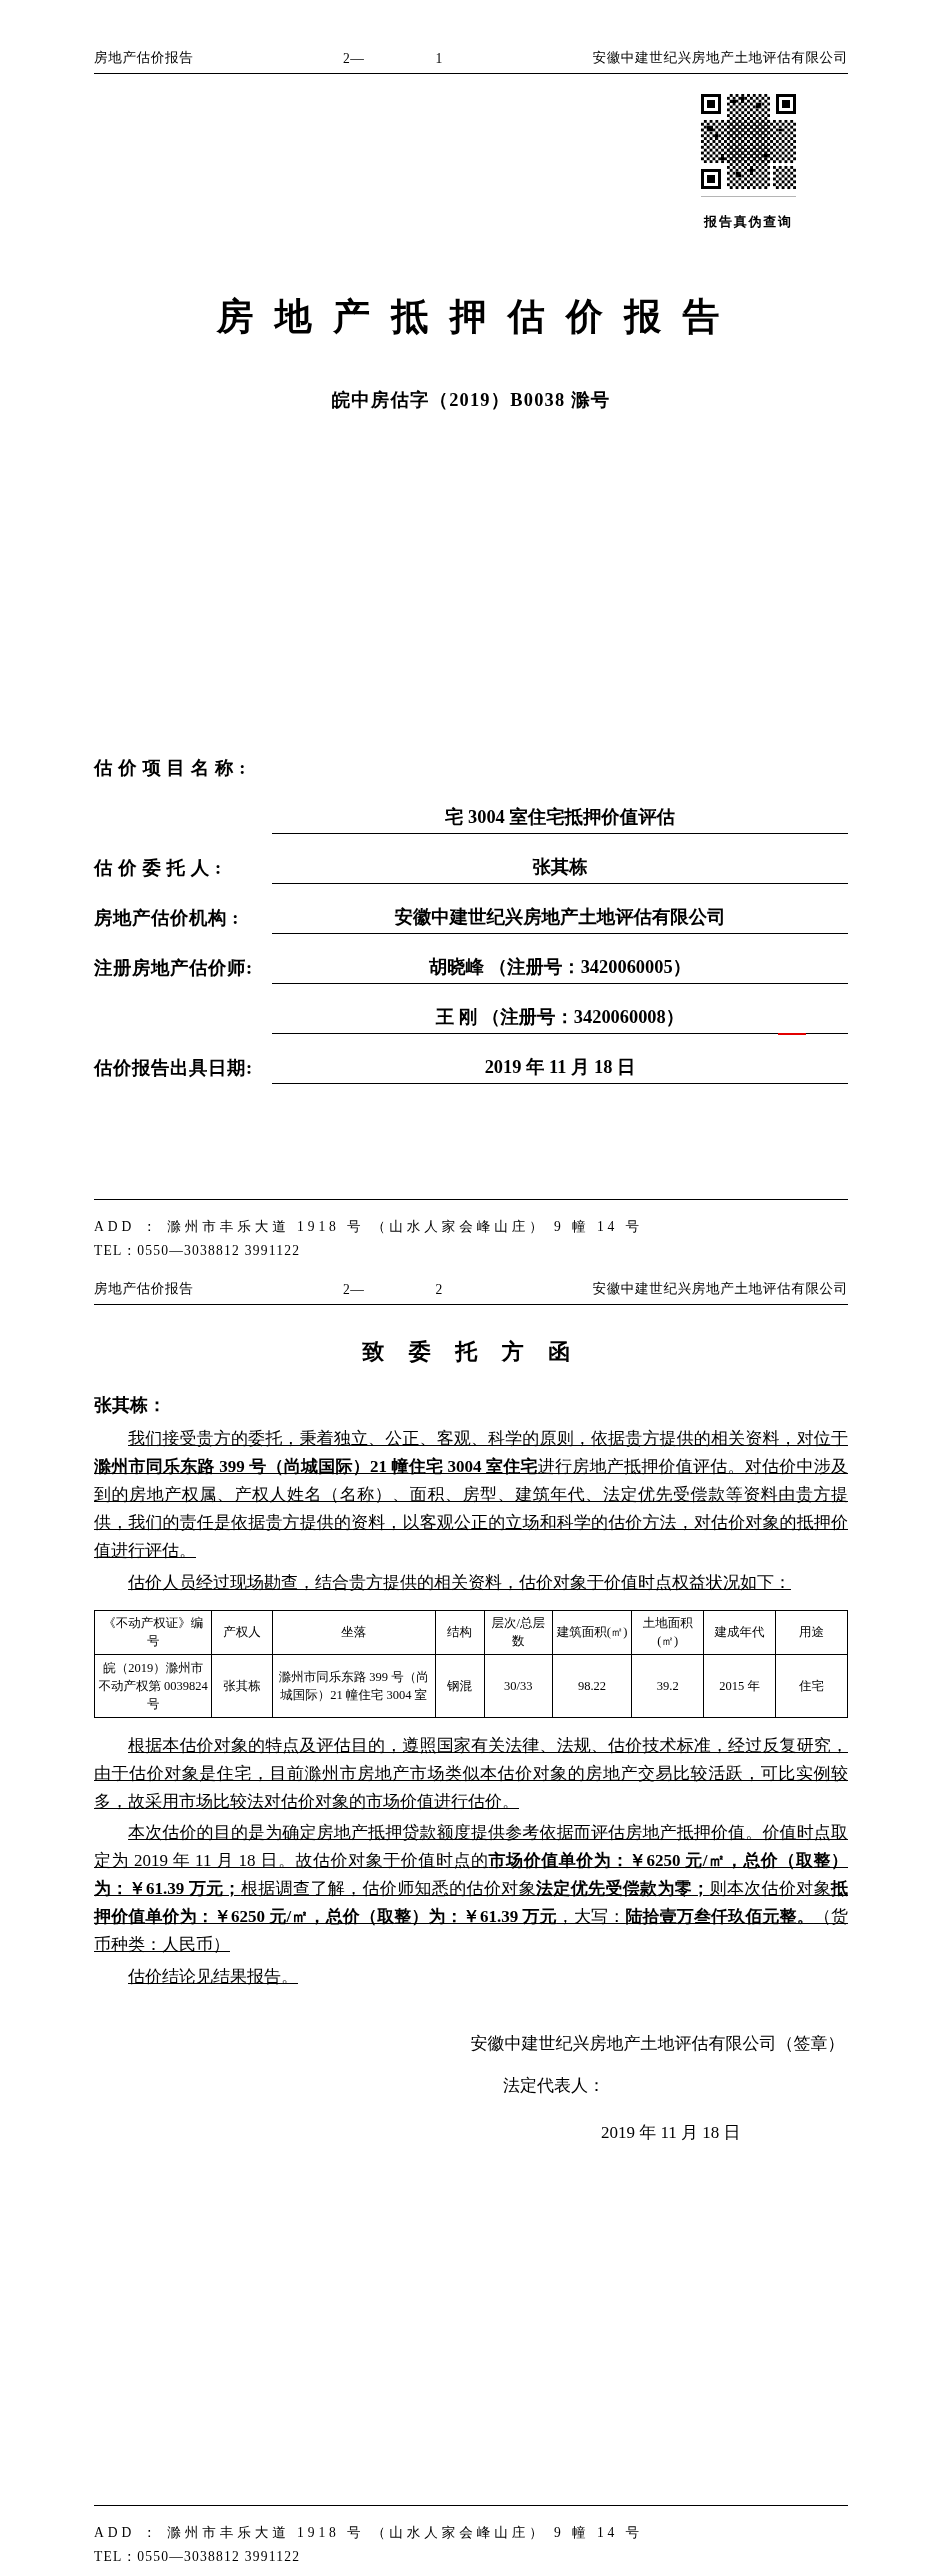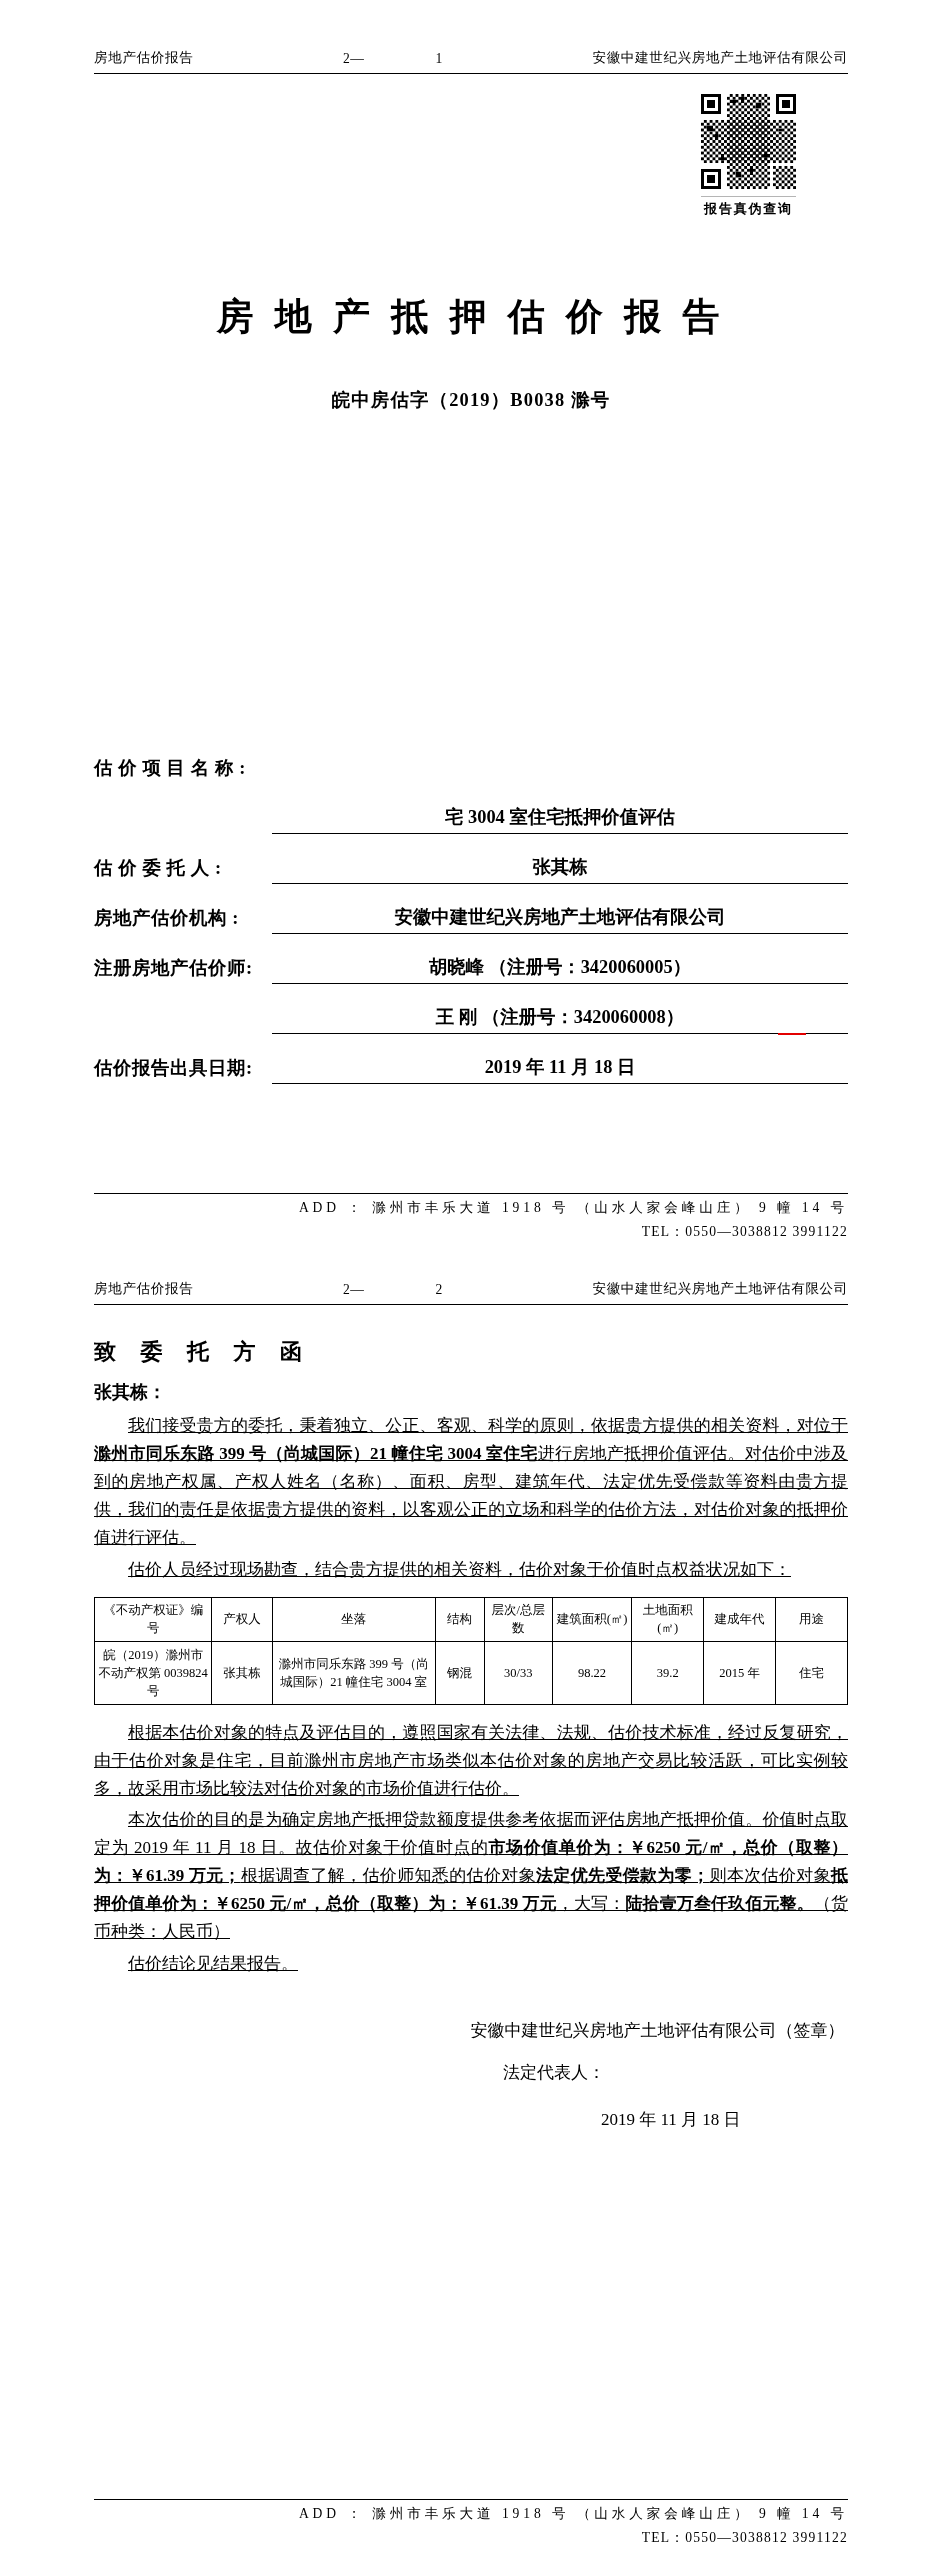--- a/index.html
+++ b/index.html
@@ -20,49 +20,49 @@
     display:flex; align-items:flex-end; justify-content:space-between;
     font-size:13.6px; padding-bottom:6px; border-bottom:1.2px solid #000;
     letter-spacing:0.6px;
   }
   .page-1 .hdr { top:49px; }
   .page-2 .hdr { top:9.5px; }
   .hdr-center { display:flex; gap:71px; }
 
   
   .qr-wrap { position:absolute; top:94px; right:146px; width:95px; text-align:center; }
-  .qr-caption { margin-top:4.7px; padding-top:3px; border-top:0.6px solid #b5b5b5;
+  .qr-caption { margin-top:4.7px; padding-top:16px; border-top:0.6px solid #b5b5b5;
                 font-size:13px; font-weight:bold; letter-spacing:1.8px; }
 
   
   .cover-title { position:absolute; top:292px; left:0; width:100%;
                  text-align:center; font-size:37px; font-weight:bold; letter-spacing:6px; }
   .doc-number  { position:absolute; top:387px; left:0; width:100%;
                  text-align:center; font-size:18.4px; font-weight:bold; letter-spacing:1.2px; }
 
   .fields { position:absolute; top:734px; left:94px; right:94px;
             font-size:18.4px; font-weight:bold; }
   .frow { display:flex; height:50px; align-items:flex-end; }
   .flabel { width:178px; flex:none; padding-bottom:3.6px; letter-spacing:0.6px; white-space:nowrap; }
   .fvalue { flex:1; text-align:center; border-bottom:1.2px solid #000; padding-bottom:3.6px;
             position:relative; white-space:nowrap; }
   .red-mark { position:absolute; right:42px; bottom:-2.4px; width:28.5px; height:0;
               border-bottom:2.4px solid #e20000; }
 
   
-  .ftr { position:absolute; left:94px; right:94px; bottom:29px;
-         border-top:1.2px solid #000; padding-top:5px; font-size:13.6px;text-align:right; }
+  .ftr { position:absolute; left:94px; right:94px; bottom:10px;
+         border-top:1.2px solid #000; padding-top:18px; font-size:13.6px; }
   .ftr-add { letter-spacing:3.9px; white-space:nowrap; }
   .ftr-tel { margin-top:6px; letter-spacing:1.2px; }
 
   
   .content { position:absolute; top:56px; left:94px; right:94px;
              font-size:17px; line-height:28px; text-align:justify; }
-  .letter-title { font-size:22px; font-weight:bold;
-                  letter-spacing:9.5px; margin:12px 0 12px; }
+  .letter-title { text-align:center; font-size:22px; font-weight:bold;
+                  letter-spacing:9.5px; margin:12px 0 25px; }
   .salutation { font-size:18px; font-weight:bold; margin-bottom:6px; }
   .para { text-indent:2em; margin-bottom:3.6px;text-decoration:underline; }
   .b { font-weight:bold; }
   .u { text-decoration:underline; }
 
   table.cert { width:100%; border-collapse:collapse; margin:13px 0 14.2px;
                font-size:12.5px; line-height:1.45; text-align:center; text-indent:0;border-radius:21px; }
   .cert th, .cert td { border:0.6px solid #000; padding:3.6px 2.4px;
                        font-weight:normal; vertical-align:middle; }
   .c0{width:15.5%}.c1{width:8%}.c2{width:21.5%}.c3{width:6.5%}.c4{width:9%}

